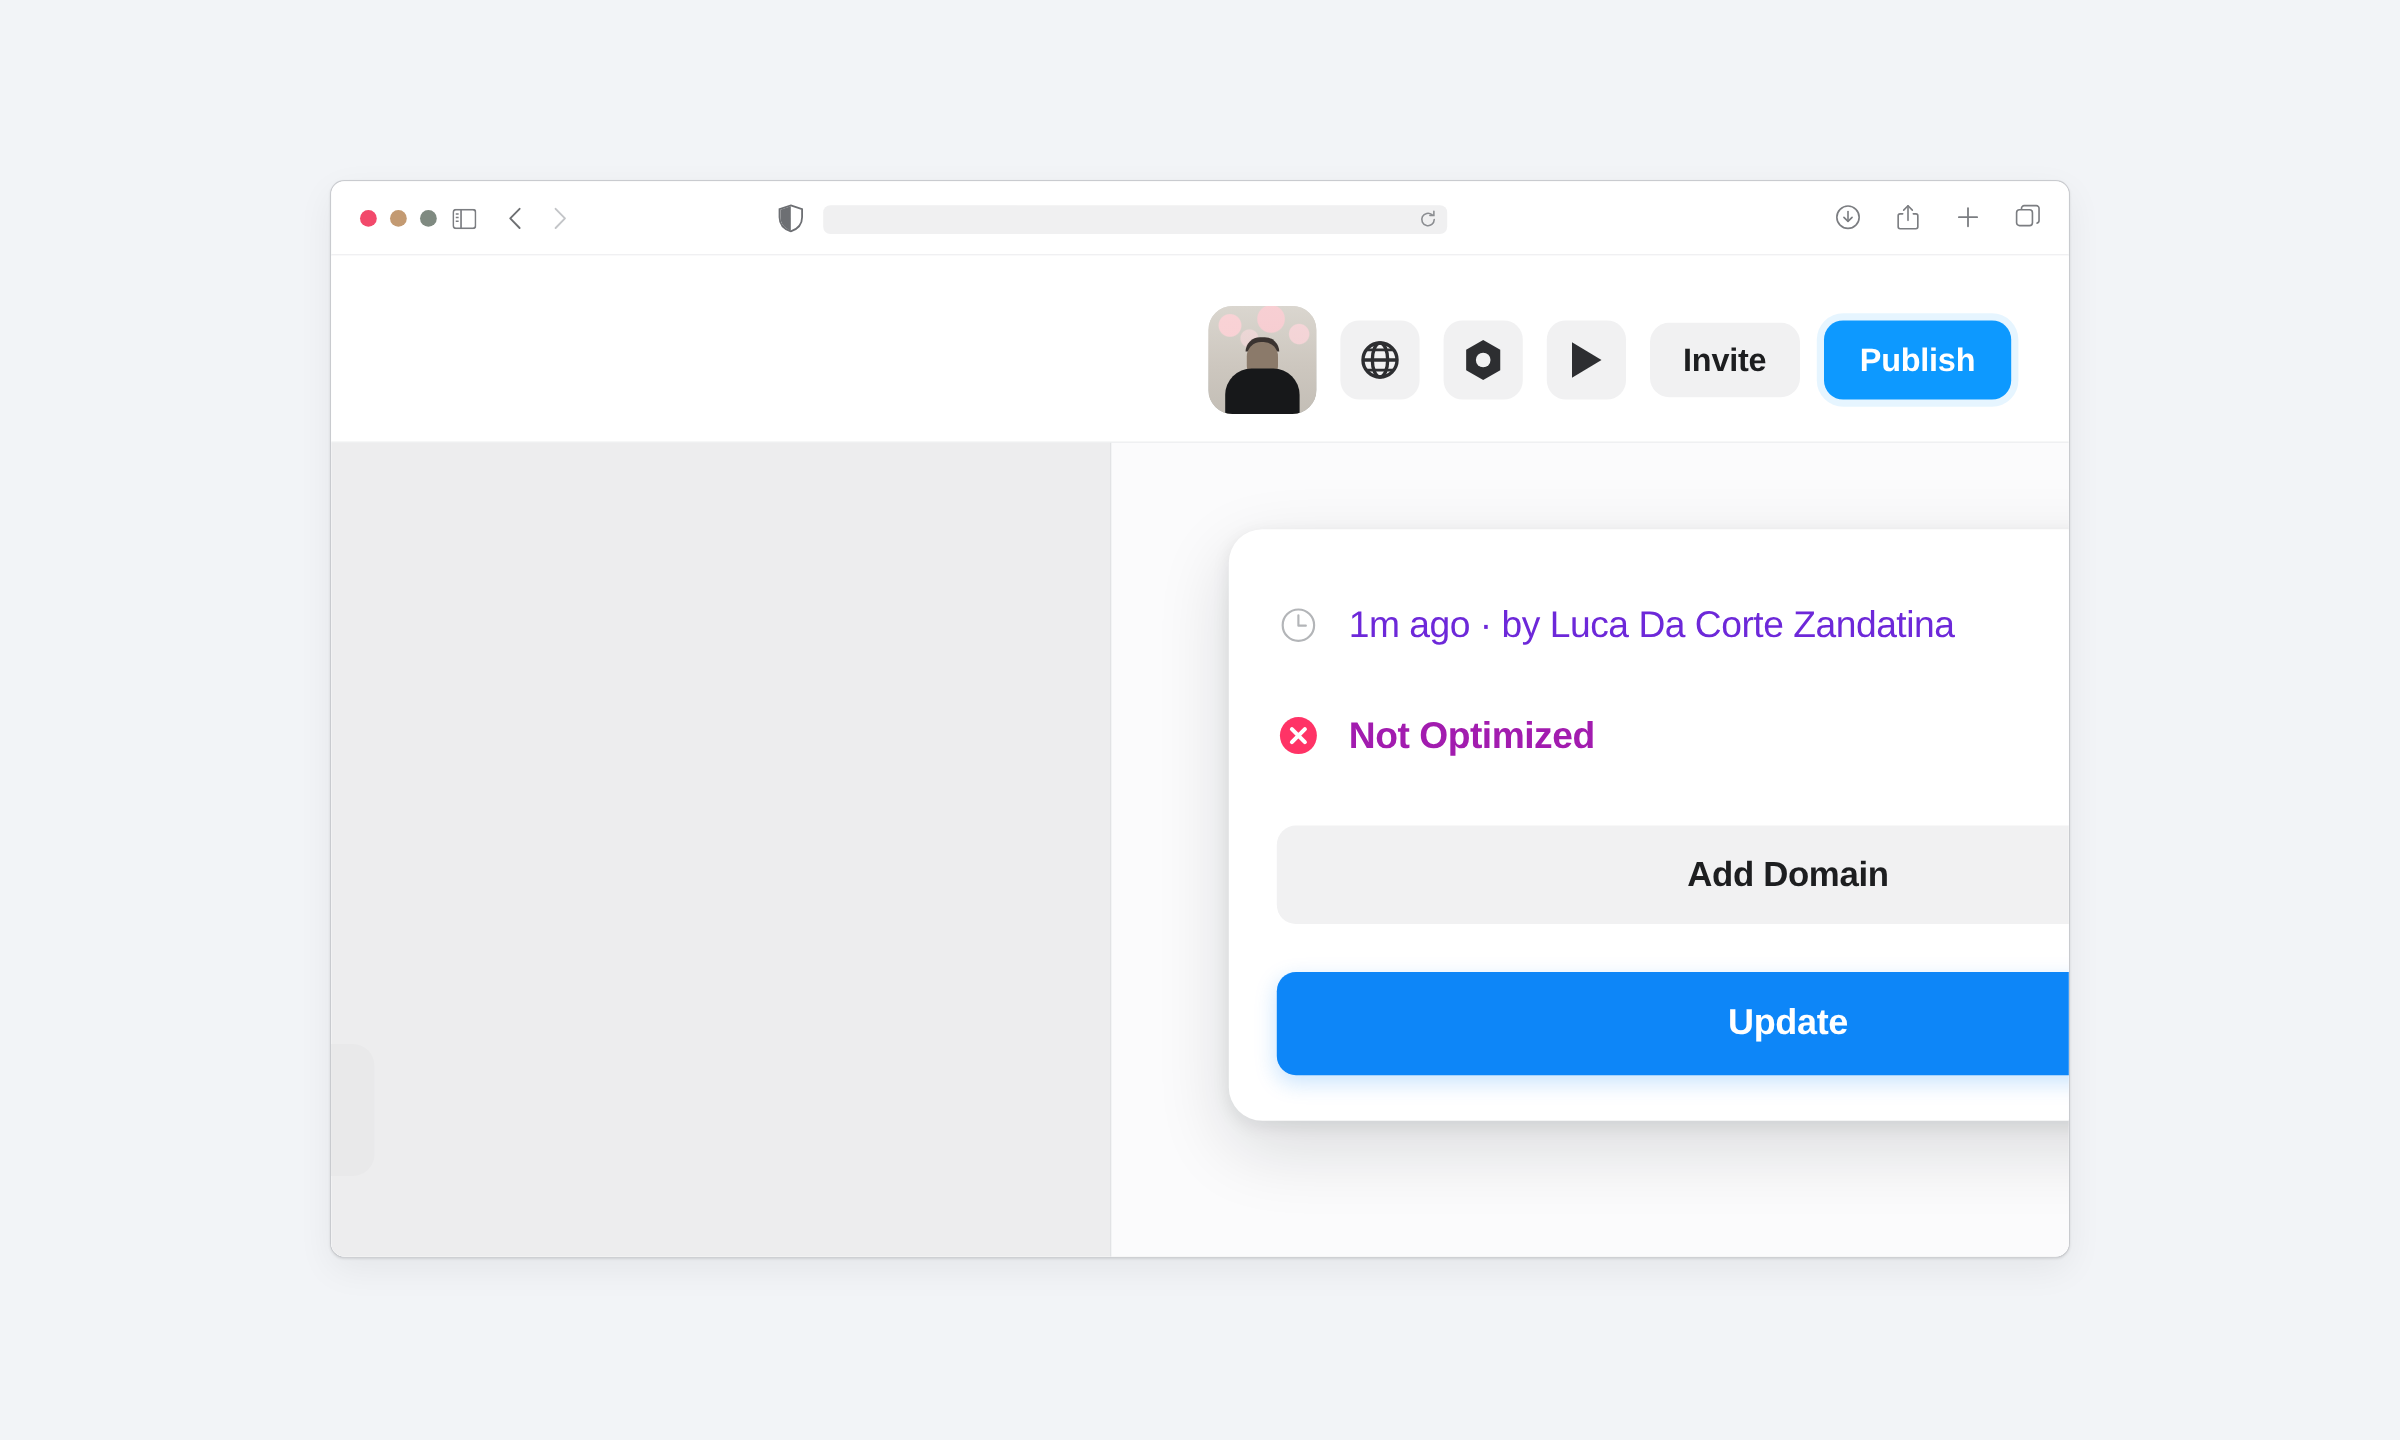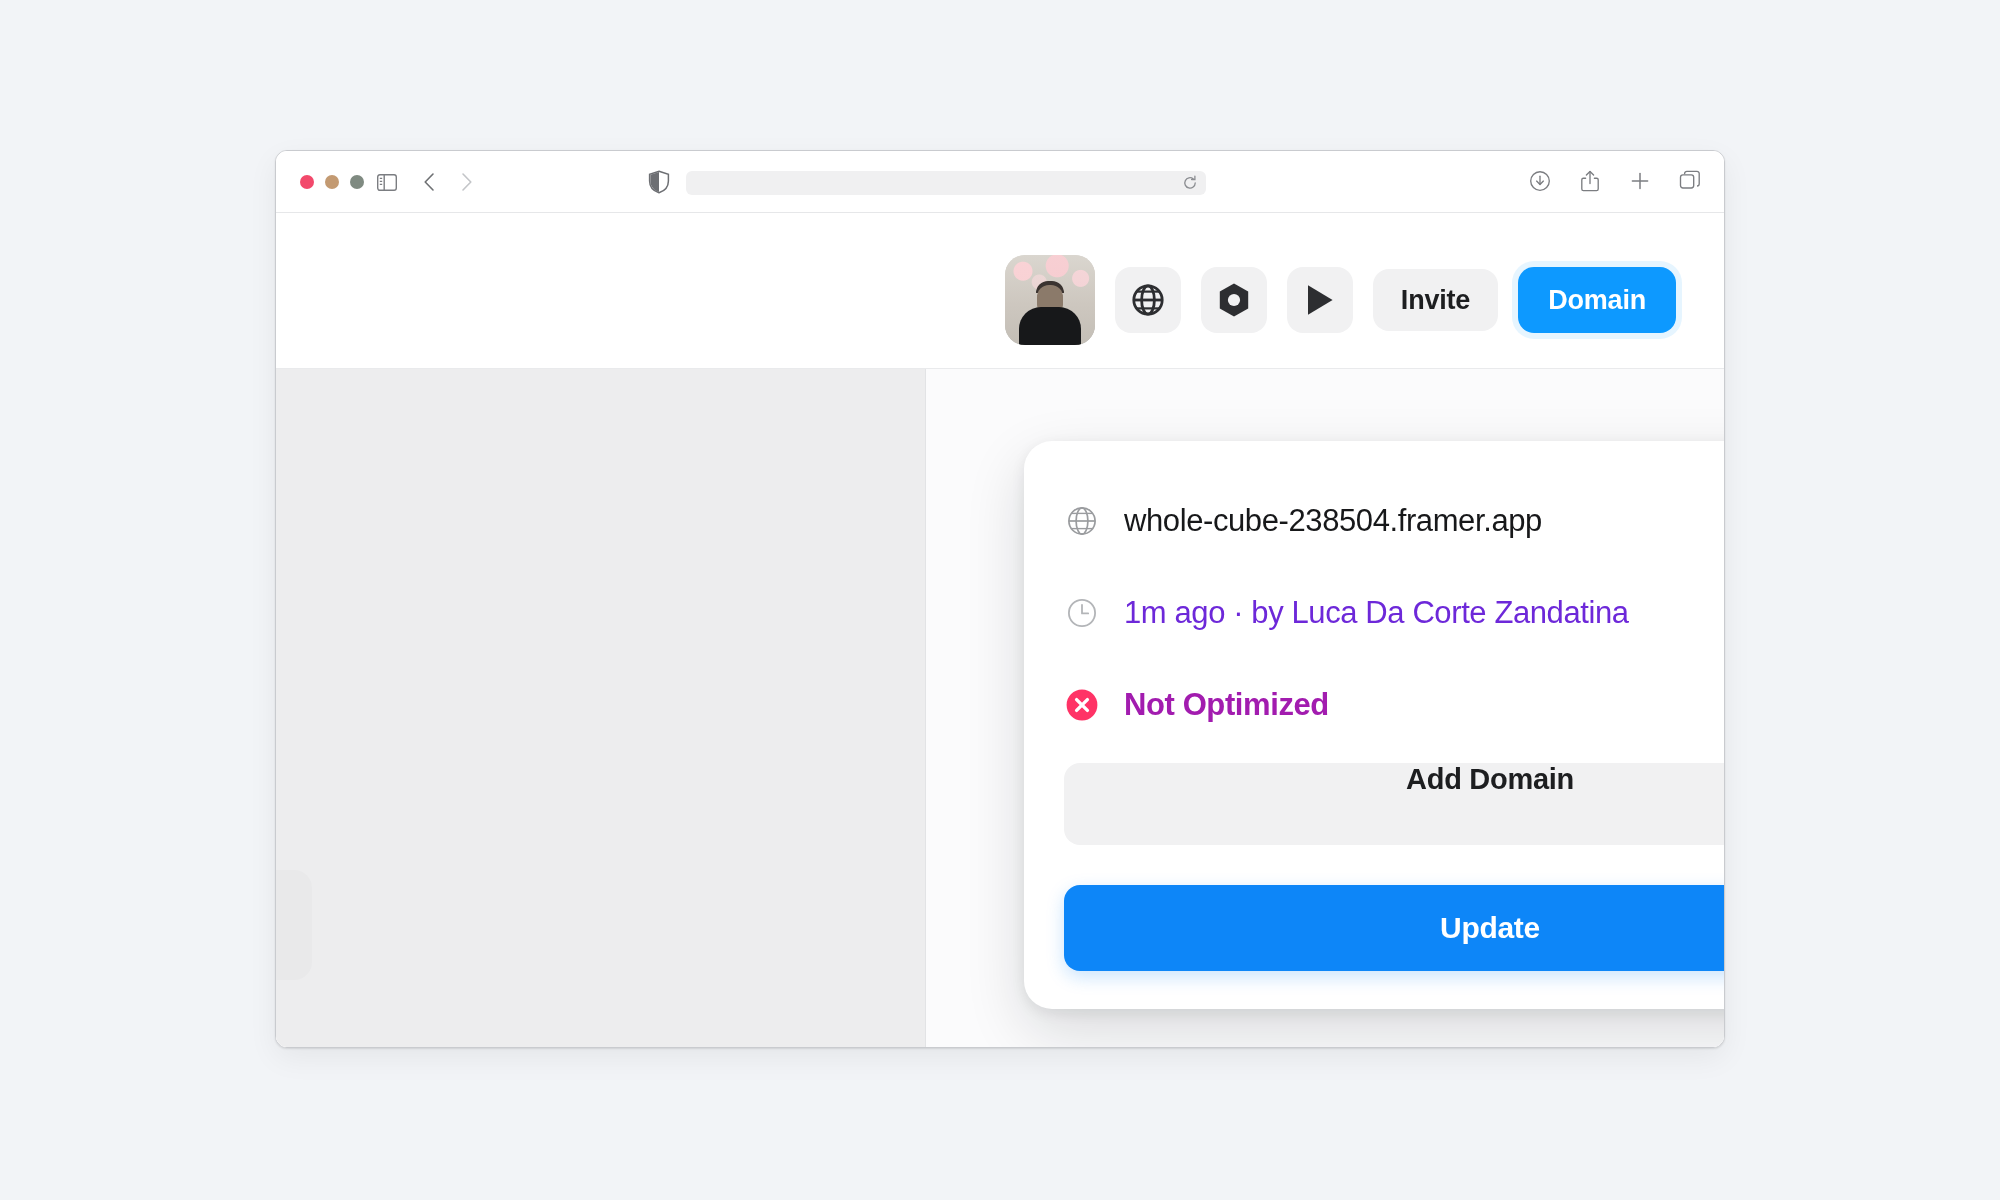--- a/index.html
+++ b/index.html
@@ -195,25 +195,25 @@
     letter-spacing: -.4px;
     white-space: nowrap;
   }
   #row-domain .row-label { color: #17181a; font-weight: 400; }
   #row-domain .row-icon { color: #9a9c9f; }
   #row-updated .row-label { color: #6d28d9; font-weight: 400; }
   #row-updated .row-icon { color: #b3b5b8; }
   #row-status .row-label { color: #a21caf; font-weight: 700; }
 
   #add-domain-button {
-    margin-top: 12px;
+    margin-top: 29px;
     height: 82px;
     border-radius: 16px;
     background: #f1f1f2;
-    display: flex; justify-content: center;
+    display: flex; align-items: center; justify-content: center;
     font-size: 29px; font-weight: 700; color: #1d1e20;
     letter-spacing: -.3px;
   }
   #update-button {
     margin-top: 40px;
     height: 86px;
     border-radius: 16px;
     background: #0d86f8;
     display: flex; align-items: center; justify-content: center;
     font-size: 30px; font-weight: 700; color: #ffffff;
@@ -344,45 +344,33 @@
               <path d="M3 2.2 L27.6 17 L3 31.8 Z" fill="currentColor"></path>
             </svg>
           </span>
         </div>
 
         <div id="invite-button">
           <span>Invite</span>
         </div>
 
         <div id="publish-button">
-          <span>Domain</span>
+          <span>Publish</span>
         </div>
       </div>
     </div>
 
     <div id="framer-body">
       <div id="canvas-area">
         <div id="canvas-floating-panel"></div>
       </div>
     </div>
 
     <div id="publish-popover">
 
-      <div class="pop-row" id="row-domain">
-        <span class="row-icon">
-          <svg width="32" height="32" viewBox="0 0 32 32" fill="none" stroke="currentColor" stroke-width="1.7">
-            <circle cx="16" cy="16" r="13.1"></circle>
-            <ellipse cx="16" cy="16" rx="5.9" ry="13.1"></ellipse>
-            <line x1="2.9" y1="16" x2="29.1" y2="16"></line>
-            <line x1="5.4" y1="8.4" x2="26.6" y2="8.4" stroke-width="1.4"></line>
-            <line x1="5.4" y1="23.6" x2="26.6" y2="23.6" stroke-width="1.4"></line>
-          </svg>
-        </span>
-        <span class="row-label">whole-cube-238504.framer.app</span>
-      </div>
 
       <div class="pop-row" id="row-updated">
         <span class="row-icon">
           <svg width="32" height="32" viewBox="0 0 32 32" fill="none" stroke="currentColor" stroke-width="1.8">
             <circle cx="16" cy="16" r="13.1"></circle>
             <polyline points="16,7.8 16,16.4 22.2,16.4" stroke-linecap="round" stroke-linejoin="round"></polyline>
           </svg>
         </span>
         <span class="row-label">1m ago · by Luca Da Corte Zandatina</span>
 

